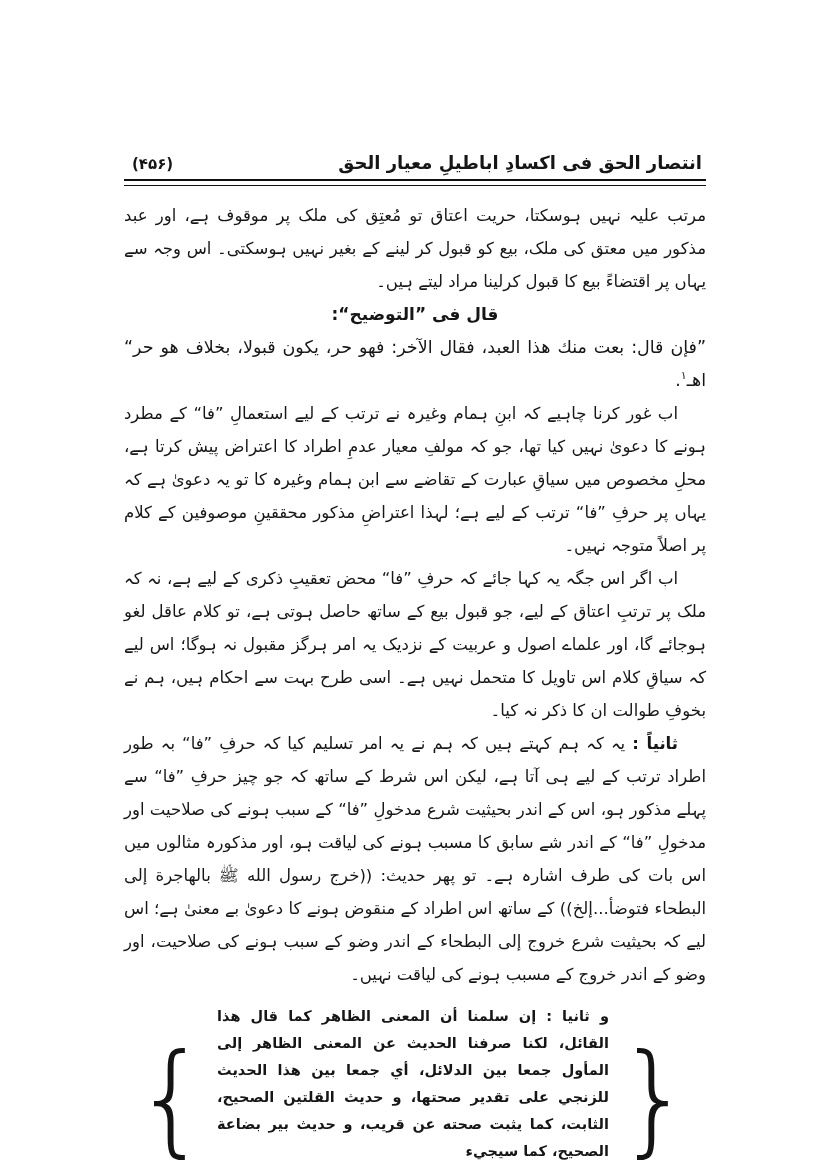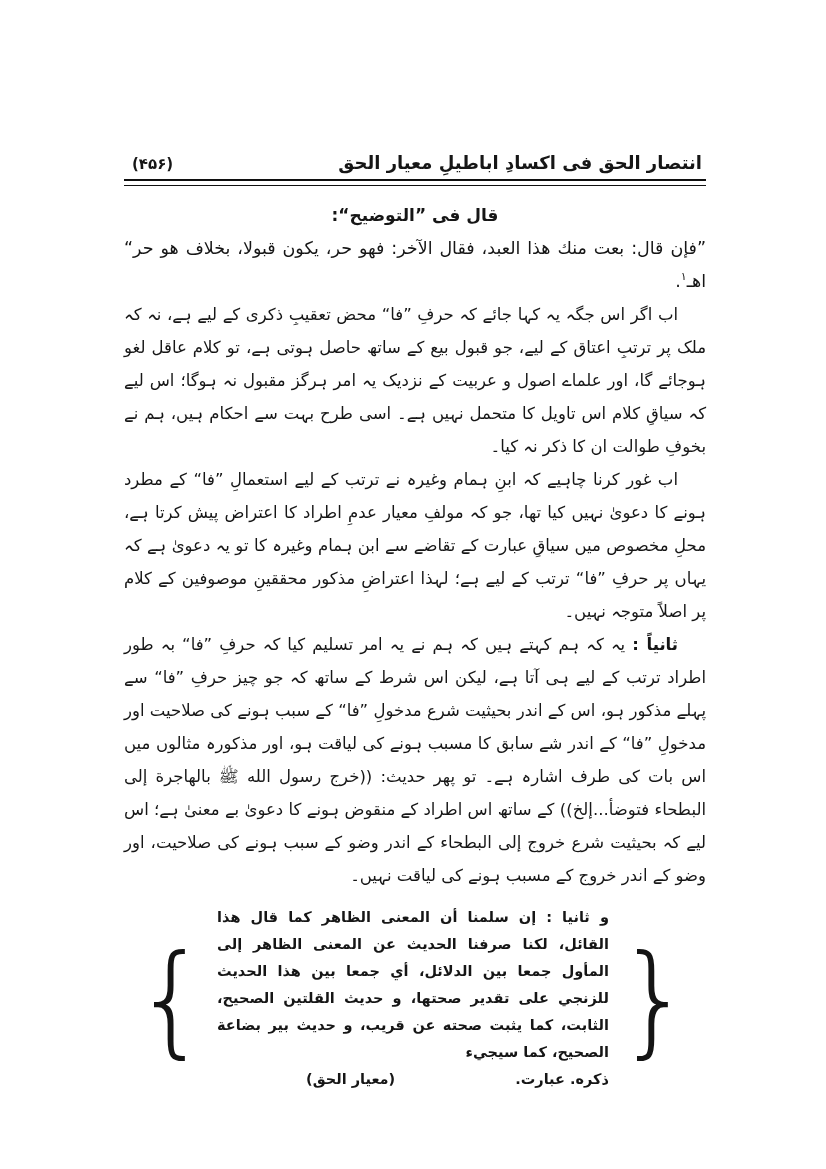--- a/index.html
+++ b/index.html
@@ -117,28 +117,29 @@
 
 <div class="page">
   <div class="content">
 
     <div class="header-row">
       <div class="book-title">انتصار الحق فی اکسادِ اباطیلِ معیار الحق</div>
       <div class="page-number">(۴۵۶)</div>
     </div>
     <div class="rule-double"></div>
 
+    <p class="para">مرتب علیہ نہیں ہوسکتا، حریت اعتاق تو مُعتِق کی ملک پر موقوف ہے، اور عبد مذکور میں معتق کی ملک، بیع کو قبول کر لینے کے بغیر نہیں ہوسکتی۔ اس وجہ سے یہاں پر اقتضاءً بیع کا قبول کرلینا مراد لیتے ہیں۔</p>
 
     <p class="center-line">قال فی ”التوضیح“:</p>
 
     <p class="arabic-quote"><span>”فإن قال: بعت منك هذا العبد، فقال الآخر: فهو حر، يكون قبولا، بخلاف هو حر“ اهـ</span><sup>۱</sup><span>.</span></p>
 
+    <p class="para indent">اب غور کرنا چاہیے کہ ابنِ ہمام وغیرہ نے ترتب کے لیے استعمالِ ”فا“ کے مطرد ہونے کا دعویٰ نہیں کیا تھا، جو کہ مولفِ معیار عدمِ اطراد کا اعتراض پیش کرتا ہے، محلِ مخصوص میں سیاقِ عبارت کے تقاضے سے ابن ہمام وغیرہ کا تو یہ دعویٰ ہے کہ یہاں پر حرفِ ”فا“ ترتب کے لیے ہے؛ لہذا اعتراضِ مذکور محققینِ موصوفین کے کلام پر اصلاً متوجہ نہیں۔</p>
+
     <p class="para indent">اب اگر اس جگہ یہ کہا جائے کہ حرفِ ”فا“ محض تعقیبِ ذکری کے لیے ہے، نہ کہ ملک پر ترتبِ اعتاق کے لیے، جو قبول بیع کے ساتھ حاصل ہوتی ہے، تو کلام عاقل لغو ہوجائے گا، اور علماے اصول و عربیت کے نزدیک یہ امر ہرگز مقبول نہ ہوگا؛ اس لیے کہ سیاقِ کلام اس تاویل کا متحمل نہیں ہے۔ اسی طرح بہت سے احکام ہیں، ہم نے بخوفِ طوالت ان کا ذکر نہ کیا۔</p>
-
-    <p class="para indent">اب غور کرنا چاہیے کہ ابنِ ہمام وغیرہ نے ترتب کے لیے استعمالِ ”فا“ کے مطرد ہونے کا دعویٰ نہیں کیا تھا، جو کہ مولفِ معیار عدمِ اطراد کا اعتراض پیش کرتا ہے، محلِ مخصوص میں سیاقِ عبارت کے تقاضے سے ابن ہمام وغیرہ کا تو یہ دعویٰ ہے کہ یہاں پر حرفِ ”فا“ ترتب کے لیے ہے؛ لہذا اعتراضِ مذکور محققینِ موصوفین کے کلام پر اصلاً متوجہ نہیں۔</p>
 
     <p class="para indent"><span class="lead-word">ثانیاً :</span><span> یہ کہ ہم کہتے ہیں کہ ہم نے یہ امر تسلیم کیا کہ حرفِ ”فا“ بہ طور اطراد ترتب کے لیے ہی آتا ہے، لیکن اس شرط کے ساتھ کہ جو چیز حرفِ ”فا“ سے پہلے مذکور ہو، اس کے اندر بحیثیت شرع مدخولِ ”فا“ کے سبب ہونے کی صلاحیت اور مدخولِ ”فا“ کے اندر شے سابق کا مسبب ہونے کی لیاقت ہو، اور مذکورہ مثالوں میں اس بات کی طرف اشارہ ہے۔ تو پھر حدیث: ((خرج رسول الله ﷺ بالهاجرة إلى البطحاء فتوضأ...إلخ)) کے ساتھ اس اطراد کے منقوض ہونے کا دعویٰ بے معنیٰ ہے؛ اس لیے کہ بحیثیت شرع خروج إلى البطحاء کے اندر وضو کے سبب ہونے کی صلاحیت، اور وضو کے اندر خروج کے مسبب ہونے کی لیاقت نہیں۔</span></p>
 
     <div class="brace-block">
       <span class="brace">{</span>
       <div class="brace-text">
         <span>و ثانيا : إن سلمنا أن المعنى الظاهر كما قال هذا القائل، لكنا صرفنا الحديث عن المعنى الظاهر إلى المأول جمعا بين الدلائل، أي جمعا بين هذا الحديث للزنجي على تقدير صحتها، و حديث القلتين الصحيح، الثابت، كما يثبت صحته عن قريب، و حديث بير بضاعة الصحيح، كما سيجيء</span>
         <div class="brace-lastline">
           <span>ذكره. عبارت.</span>
           <span class="attribution">(معيار الحق)</span>

